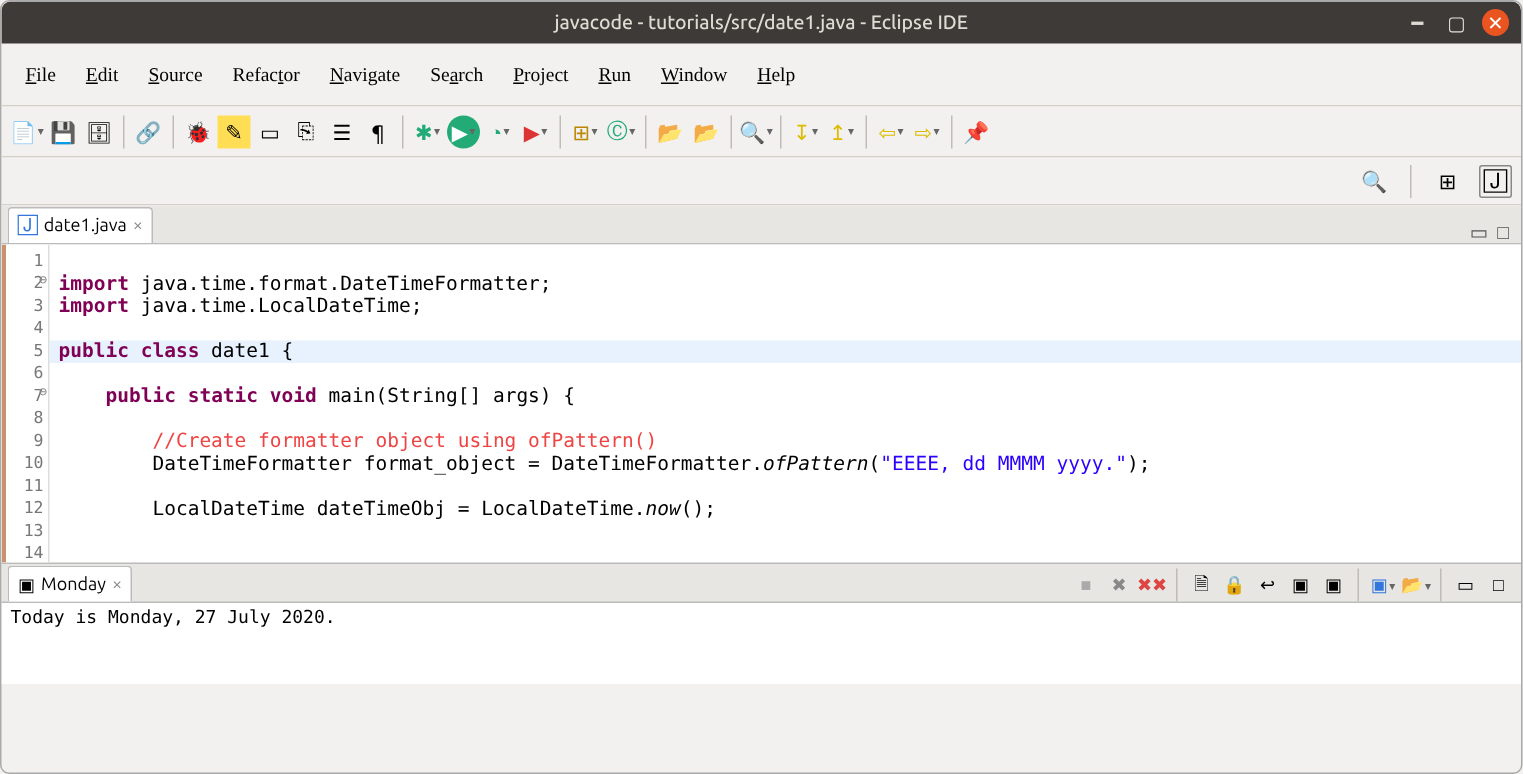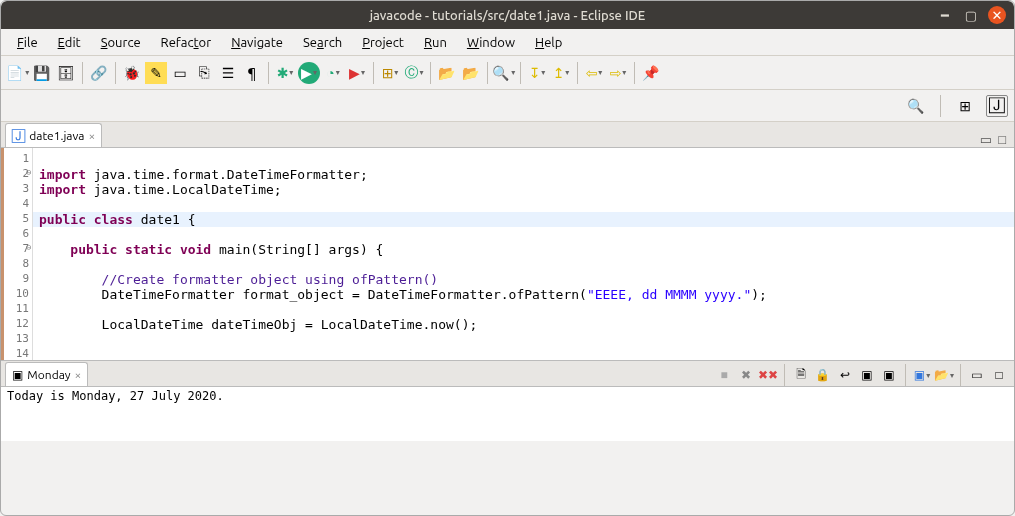--- a/index.html
+++ b/index.html
@@ -22,25 +22,26 @@
     padding: 0 8px;
     border-radius: 6px 6px 0 0;
   }
   .titlebar .spacer { flex: 1; }
   .title-ctrl { width: 18px; height: 18px; margin-left: 8px; display:flex; align-items:center; justify-content:center; }
   .title-ctrl.close { background:#e95420; border-radius:50%; color:#fff; }
   .title-text { flex: 0 0 auto; margin: 17px auto; font-weight: 500; position:absolute; left:0; right:0; text-align:center; font-size:13px;}
   .titlebar { position:relative; }
   .menubar {
     background: #f2f1f0;
-    height: 27px;
+    height: 42px;
     display: flex;
     align-items: center;
     padding: 0 6px;
     border-bottom: 1px solid #d4d0c8;
+    font-family: Liberation Serif, serif;
   }
   .menu-item { padding: 3px 10px; }
   .menu-item .ul { text-decoration: underline; }
   .toolbar {
     background: #f2f1f0;
     height: 34px;
     display: flex;
     align-items: center;
     padding: 0 6px;
     gap: 2px;
@@ -92,23 +93,23 @@
     text-align:right;
     color:#787878;
     padding-top:4px;
     position:relative;
   }
   .gutter .ln { padding: 0 3px; height:15px; font-size:11px; }
   .code-body { flex:1; padding-top:4px; }
   .code-line { height:15px; white-space:pre; padding-left:6px; }
   .code-line.hl { background:#e8f2fe; }
   .kw { color:#7f0055; font-weight:bold; }
-  .cm { color:#4c1d95; }
+  .cm { color:#ef4444; }
   .str { color:#2a00ff; }
-  .fn-i { }
+  .fn-i { font-style:italic; }
   .fold { position:absolute; left:22px; font-size:9px; color:#888;}
   .console-area { border-top:1px solid #bbb; }
   .console-tabrow {
     background:#e8e6e3;
     height: 26px;
     display:flex; align-items:flex-end; border-bottom:1px solid #bbb; padding-left:4px;
   }
   .console-toolbar { margin-left:auto; display:flex; align-items:center; gap:4px; padding-right:6px; }
   .console-toolbar .tb-icon { width:18px; height:18px; font-size:12px;}
   .console-body {

